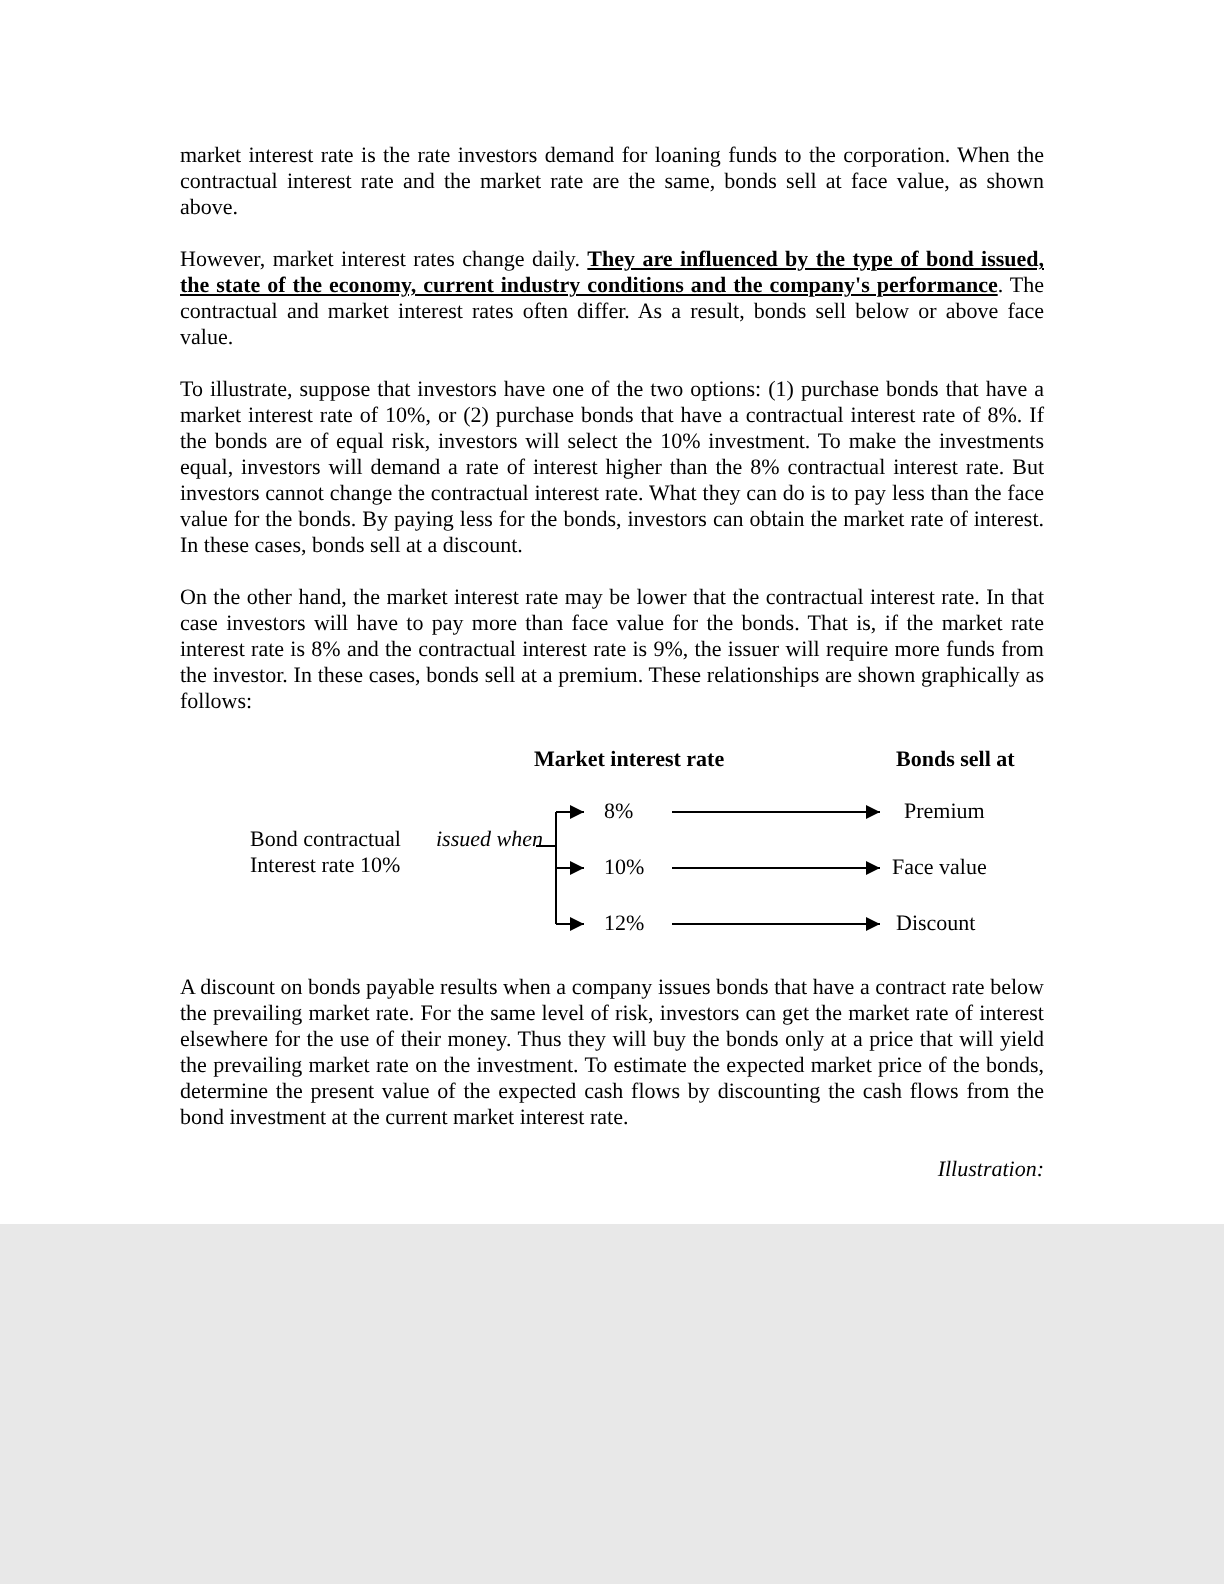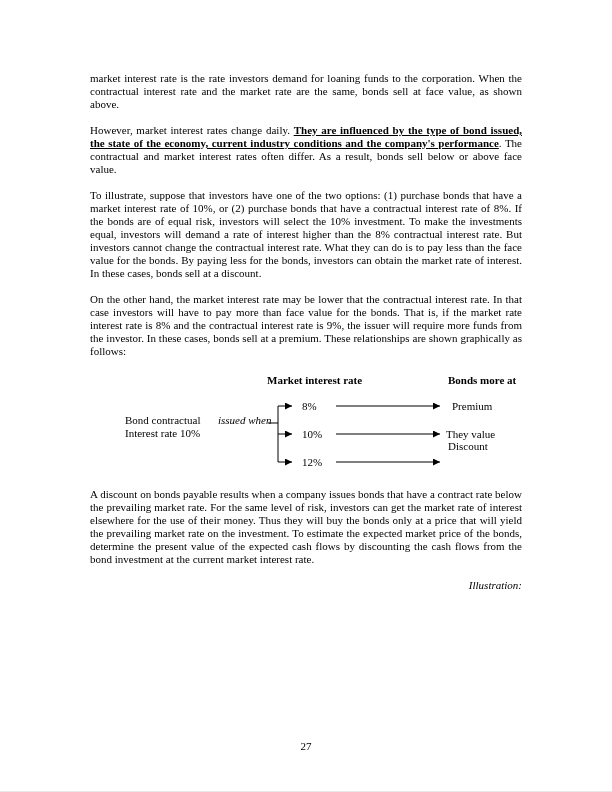--- a/index.html
+++ b/index.html
@@ -4,21 +4,21 @@
 <style>
   * { margin: 0; padding: 0; box-sizing: border-box; }
   html, body { background: #e8e8e8; }
   body {
     width: 612px; height: 792px;
     font-family: "Liberation Serif", serif;
     color: #000;
   }
   .page {
     position: relative;
-    width: 612px; height: 791px;
+    width: 612px; height: 612px;
     background: #ffffff;
     overflow: hidden;
     font-family: Liberation Serif, serif;
   }
   .content {
     position: absolute;
     left: 90px; top: 72px; width: 432px;
     font-size: 11px; line-height: 13px;
     text-align: justify;
   }
@@ -41,21 +41,21 @@
   .dg-header-market { left: 177px; top: 2px; }
   .dg-header-sell   { left: 358px; top: 2px; }
   .dg-left1  { left: 35px;  top: 42px; }
   .dg-left2  { left: 35px;  top: 55px; }
   .dg-issued { left: 128px; top: 42px; }
   .dg-rate-0 { left: 212px; top: 28px; }
   .dg-rate-1 { left: 212px; top: 56px; }
   .dg-rate-2 { left: 212px; top: 84px; }
   .dg-result-0 { left: 362px; top: 28px; }
   .dg-result-1 { left: 356px; top: 56px; }
-  .dg-result-2 { left: 358px; top: 68px; }
+  .dg-result-2 { left: 358px; top: 84px; }
 
   .page-number {
     position: absolute;
     left: 0; top: 740px; width: 612px;
     text-align: center;
     font-size: 11px;
   }
 </style>
 </head>
 <body>
@@ -86,32 +86,32 @@
         <line x1="188" y1="35" x2="202" y2="35" stroke="#000" stroke-width="1" marker-end="url(#arrow)"></line>
         <line x1="188" y1="63" x2="202" y2="63" stroke="#000" stroke-width="1" marker-end="url(#arrow)"></line>
         <line x1="188" y1="91" x2="202" y2="91" stroke="#000" stroke-width="1" marker-end="url(#arrow)"></line>
 
         <line x1="246" y1="35" x2="350" y2="35" stroke="#000" stroke-width="1" marker-end="url(#arrow)"></line>
         <line x1="246" y1="63" x2="350" y2="63" stroke="#000" stroke-width="1" marker-end="url(#arrow)"></line>
         <line x1="246" y1="91" x2="350" y2="91" stroke="#000" stroke-width="1" marker-end="url(#arrow)"></line>
       </svg>
 
       <div class="dg dg-bold dg-header-market">Market interest rate</div>
-      <div class="dg dg-bold dg-header-sell">Bonds more at</div>
+      <div class="dg dg-bold dg-header-sell">Bonds sell at</div>
 
       <div class="dg dg-left1">Bond contractual</div>
       <div class="dg dg-left2">Interest rate 10%</div>
       <div class="dg dg-italic dg-issued">issued when</div>
 
       <div class="dg dg-rate-0">8%</div>
       <div class="dg dg-rate-1">10%</div>
       <div class="dg dg-rate-2">12%</div>
 
       <div class="dg dg-result-0">Premium</div>
-      <div class="dg dg-result-1">They value</div>
+      <div class="dg dg-result-1">Face value</div>
       <div class="dg dg-result-2">Discount</div>
     </div>
 
 
 
     <p>A discount on bonds payable results when a company issues bonds that have a contract rate below the prevailing market rate. For the same level of risk, investors can get the market rate of interest elsewhere for the use of their money. Thus they will buy the bonds only at a price that will yield the prevailing market rate on the investment. To estimate the expected market price of the bonds, determine the present value of the expected cash flows by discounting the cash flows from the bond investment at the current market interest rate.</p>
 
     <p class="illustration">Illustration:</p>
   </div>
 

